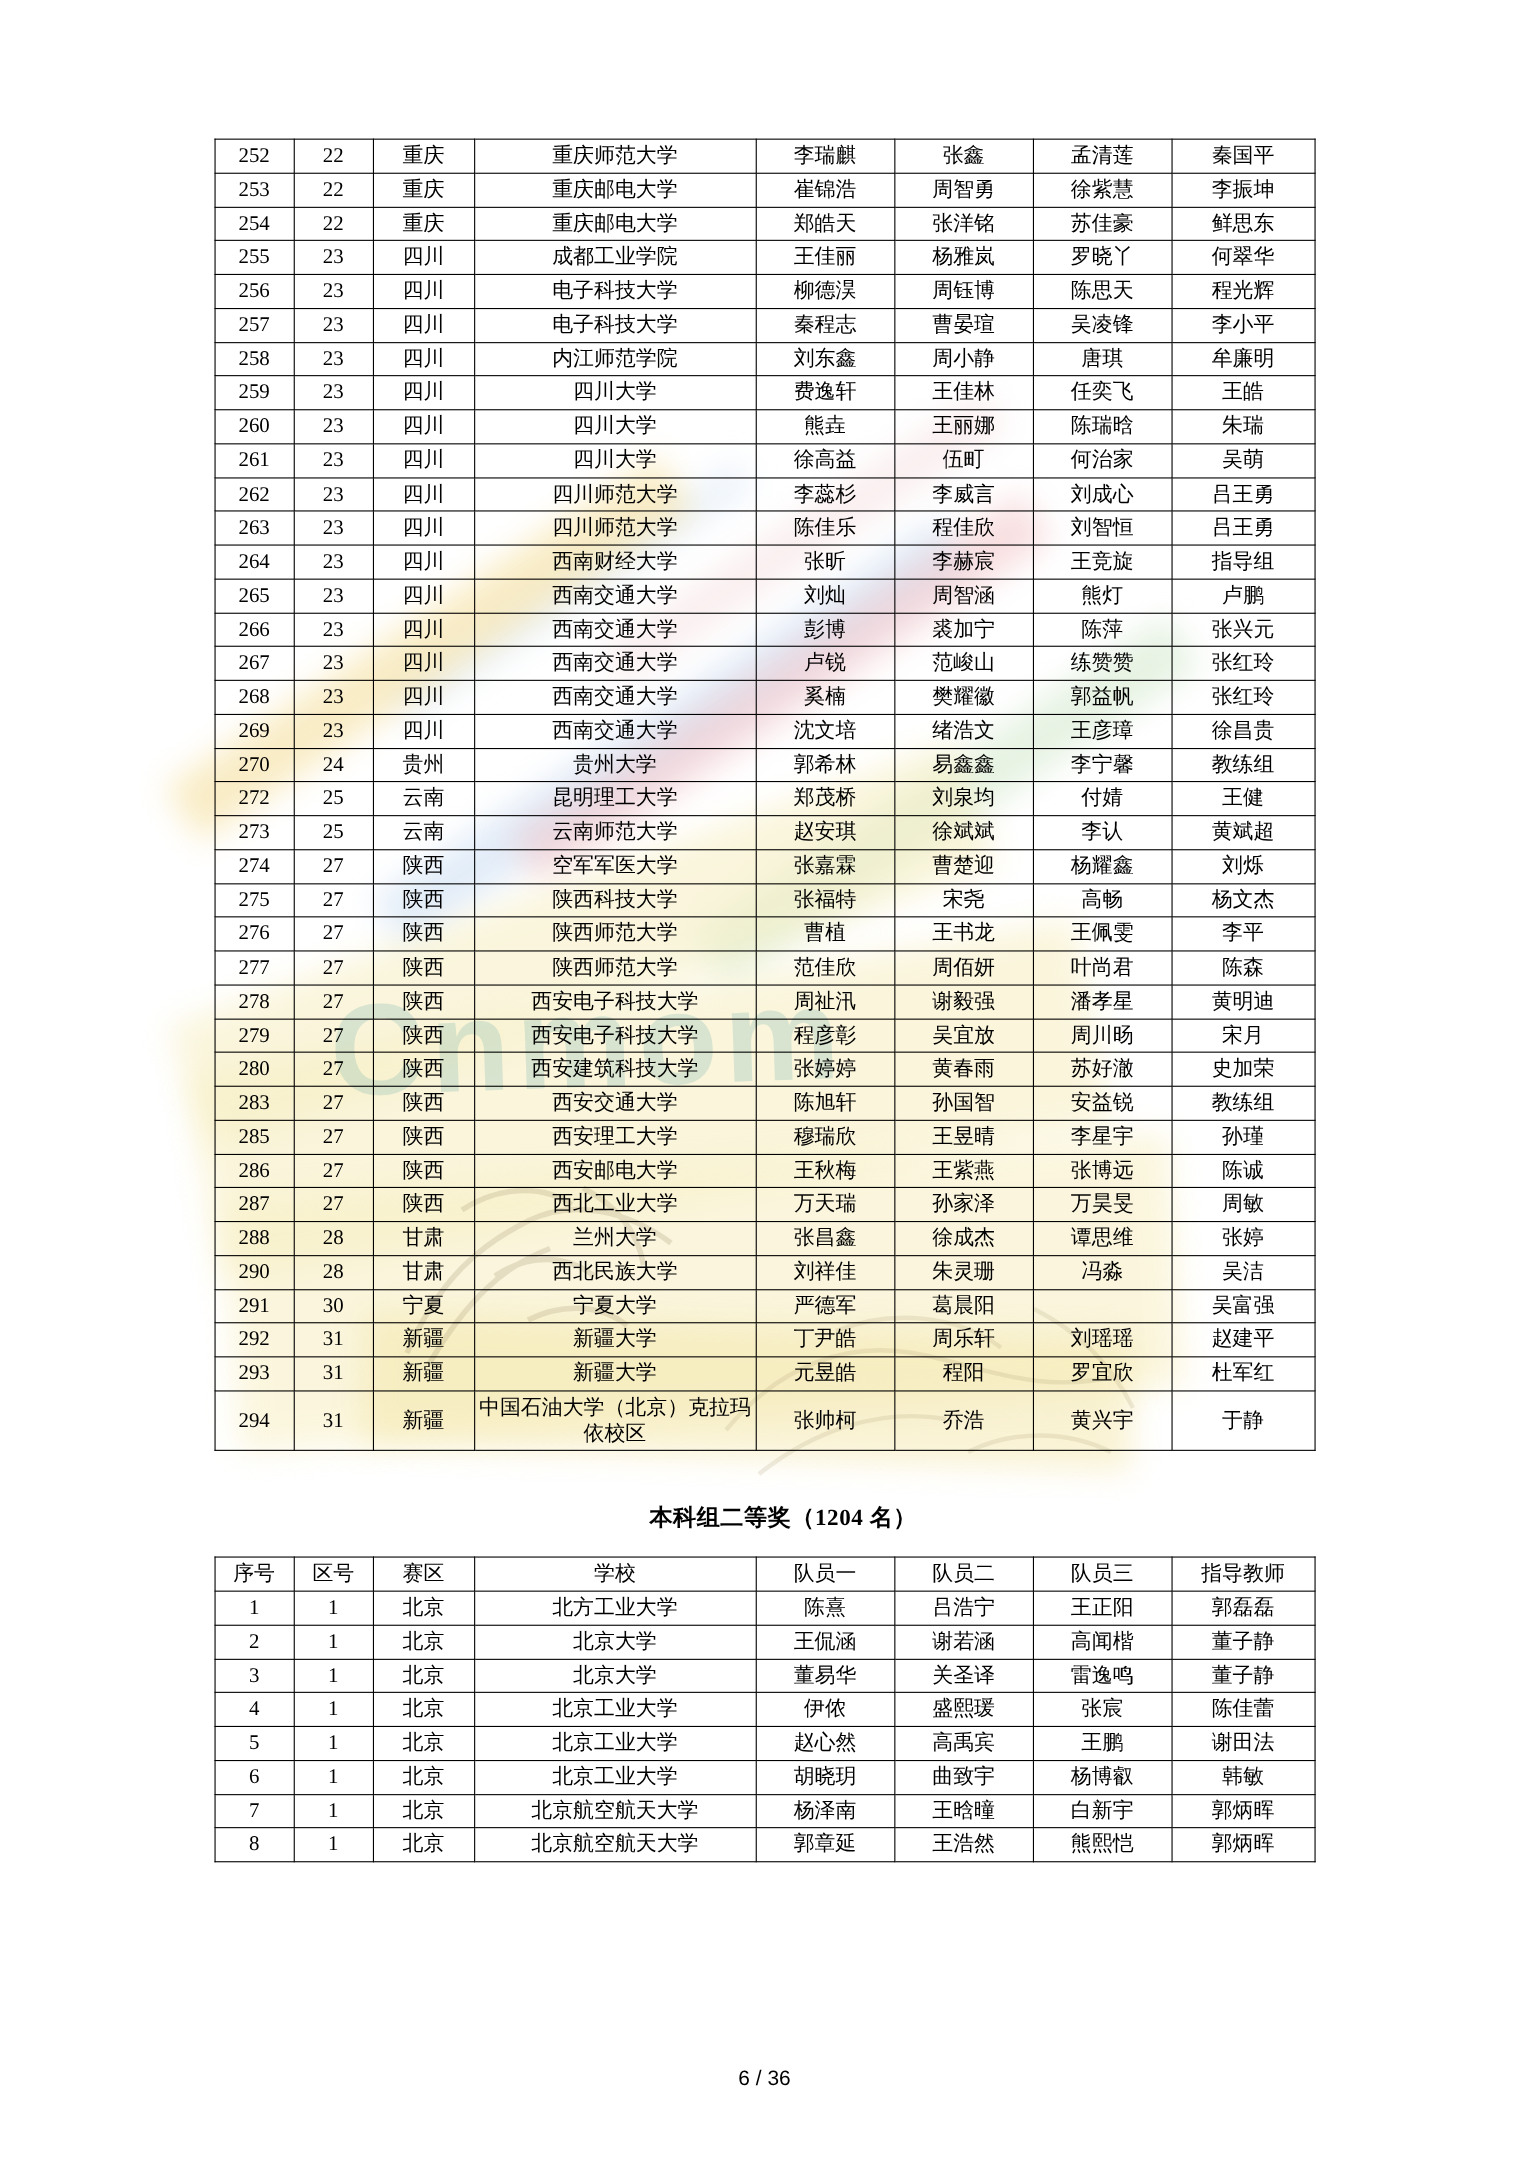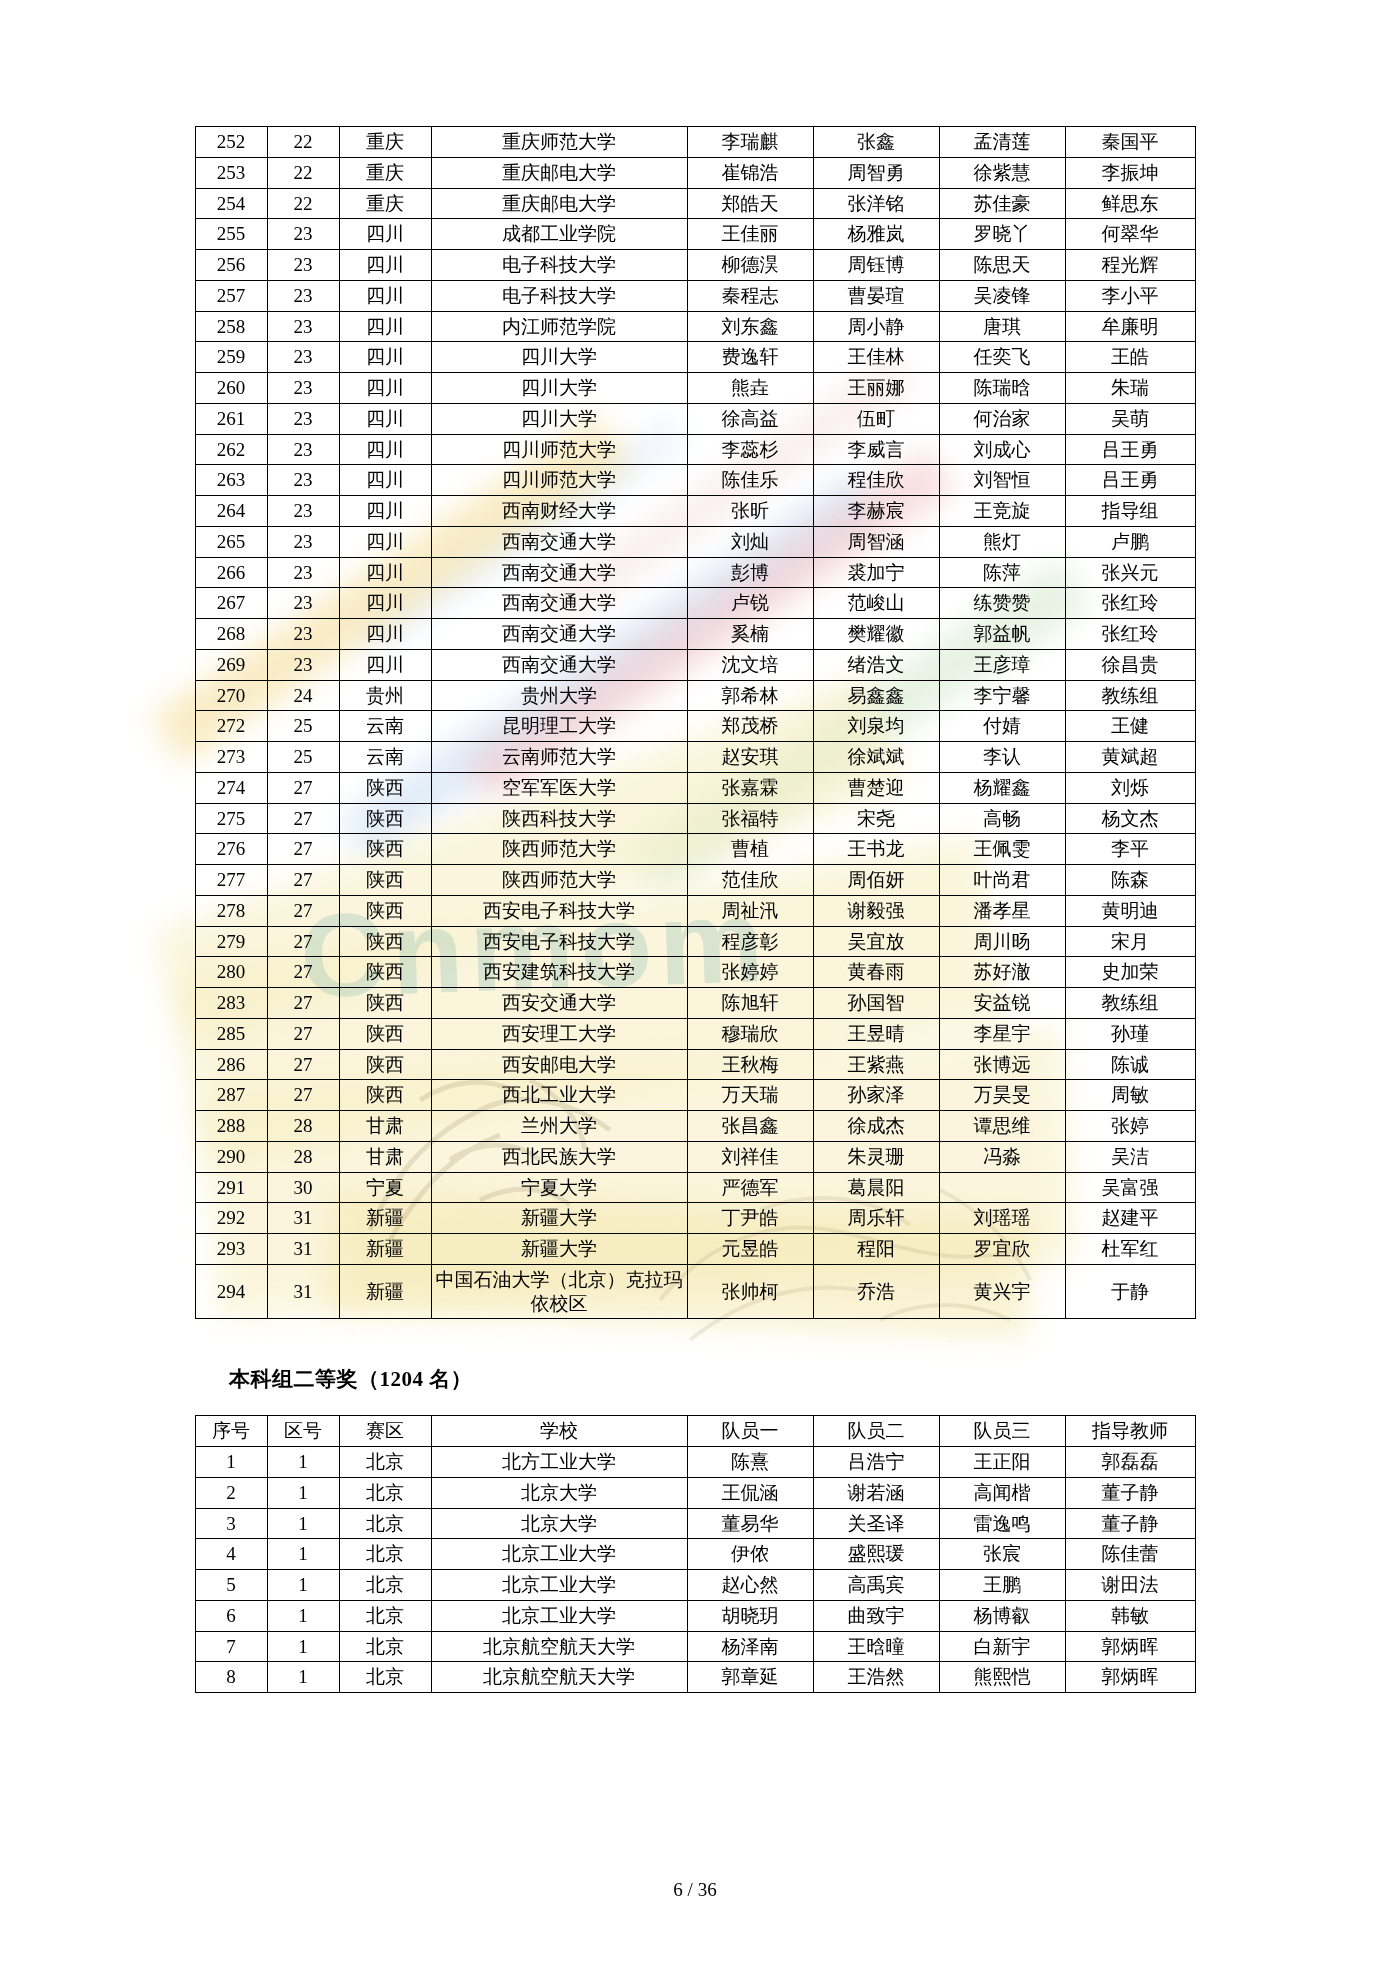--- a/index.html
+++ b/index.html
@@ -129,30 +129,31 @@
     width: 1000px;
     margin: 0 auto;
     padding-top: 46px;
     padding-bottom: 22px;
     padding-left: 34px;
     box-sizing: border-box;
     font-size: 21px;
     font-weight: bold;
     font-family: "Liberation Serif", "DejaVu Serif", serif;
     letter-spacing: .5px;
+    text-align: center;
   }
 
   .page-number {
     position: absolute;
     left: 0;
     right: 0;
     bottom: 63px;
     text-align: center;
     font-size: 19px;
-    font-family: Liberation Serif, serif;
+    font-family: Liberation Sans, sans-serif;
     z-index: 3;
   }
 </style>
 </head>
 <body>
 
 <div class="page">
 
   <div class="wm-layer">
     <div class="wm-band wm-b9"></div>

